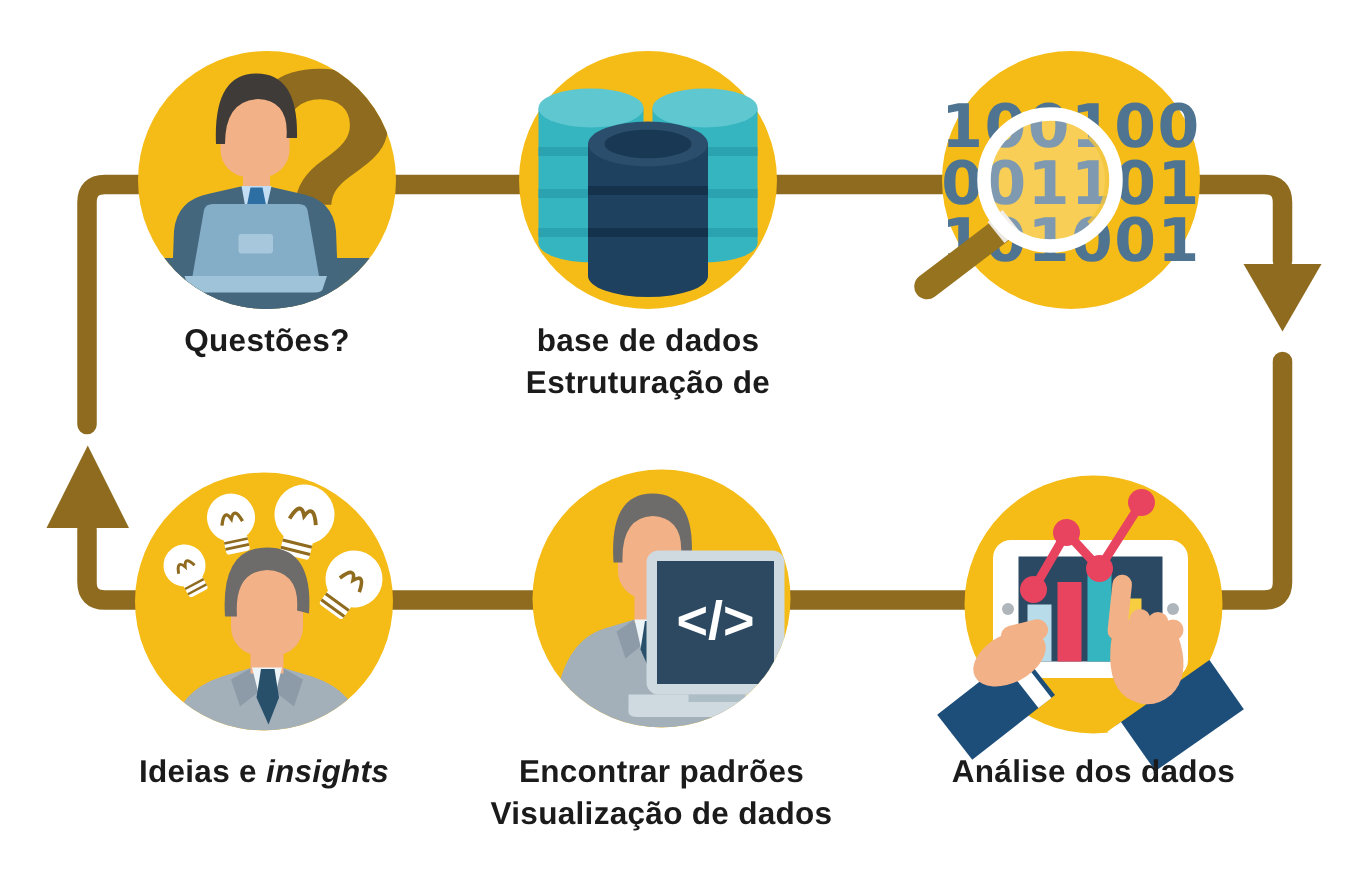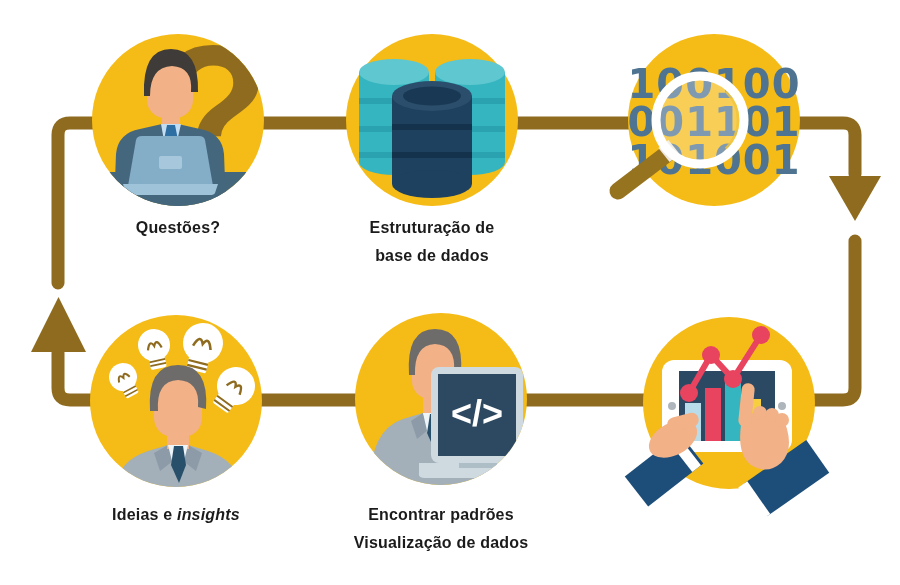--- a/index.html
+++ b/index.html
@@ -20,21 +20,21 @@
   .step-circle {
     position: absolute;
     width: 172px; height: 172px;
   }
   .step-circle svg { overflow: visible; display: block; }
   .step-label {
     position: absolute;
     width: 290px;
     text-align: center;
     font-weight: bold;
-    font-size: 16px;
+    font-size: 21px;
     line-height: 28px;
     color: #1B1B1B;
     letter-spacing: 0.2px;
   }
   .step-label em { font-style: italic; }
 </style>
 </head>
 <body>
 
 <div class="canvas">
@@ -96,22 +96,22 @@
         <rect x="46" y="62" width="80" height="88" fill="#1E4160"></rect>
         <ellipse cx="86" cy="150" rx="40" ry="14" fill="#1E4160"></ellipse>
         <rect x="46" y="90" width="80" height="6" fill="#15324D"></rect>
         <rect x="46" y="118" width="80" height="6" fill="#15324D"></rect>
         <ellipse cx="86" cy="62" rx="40" ry="15" fill="#2B4E6C"></ellipse>
         <ellipse cx="86" cy="62" rx="29" ry="9.5" fill="#193853"></ellipse>
       </g>
     </svg>
   </div>
   <div class="step-label" style="left:287px; top:214px;">
+    <div>base de dados</div>
     <div>Estruturação de</div>
-    <div>base de dados</div>
   </div>
 
   <div class="step-circle" style="left:628px; top:34px;">
     <svg width="172" height="172" viewBox="0 0 172 172">
       <circle cx="86" cy="86" r="86" fill="#F5BB16"></circle>
       <g font-family="DejaVu Sans, sans-serif" font-weight="bold" fill="#4E7492" text-anchor="middle" font-size="40" letter-spacing="1">
         <text x="86" y="64">100100</text>
         <text x="86" y="102">001101</text>
         <text x="86" y="140">101001</text>
       </g>
@@ -162,20 +162,23 @@
           <rect x="104" y="148" width="76" height="40" fill="#1D4E7A"></rect>
           <rect x="97" y="148" width="11" height="40" fill="#FFFFFF"></rect>
         </g>
         <path d="M98 108 Q94 138 108 148 Q124 158 138 146 Q150 134 144 112 Q140 98 128 96 L112 96 Q100 96 98 108 Z" fill="#F2B186"></path>
         <rect x="97" y="66" width="13" height="44" rx="6.5" fill="#F2B186" transform="rotate(6 103 88)"></rect>
         <circle cx="117" cy="96" r="7" fill="#F2B186"></circle>
         <circle cx="129" cy="98" r="7" fill="#F2B186"></circle>
         <circle cx="139" cy="103" r="7" fill="#F2B186"></circle>
       </g>
     </svg>
+  </div>
+  <div class="step-label" style="left:584px; top:501px;">
+    <div>Análise dos dados</div>
   </div>
 
   <div class="step-circle" style="left:355px; top:313px;">
     <svg width="172" height="172" viewBox="0 0 172 172">
       <defs>
           <clipPath id="clip5">
             <circle cx="86" cy="86" r="86"></circle>
           </clipPath>
         </defs>
       <circle cx="86" cy="86" r="86" fill="#F5BB16"></circle>

